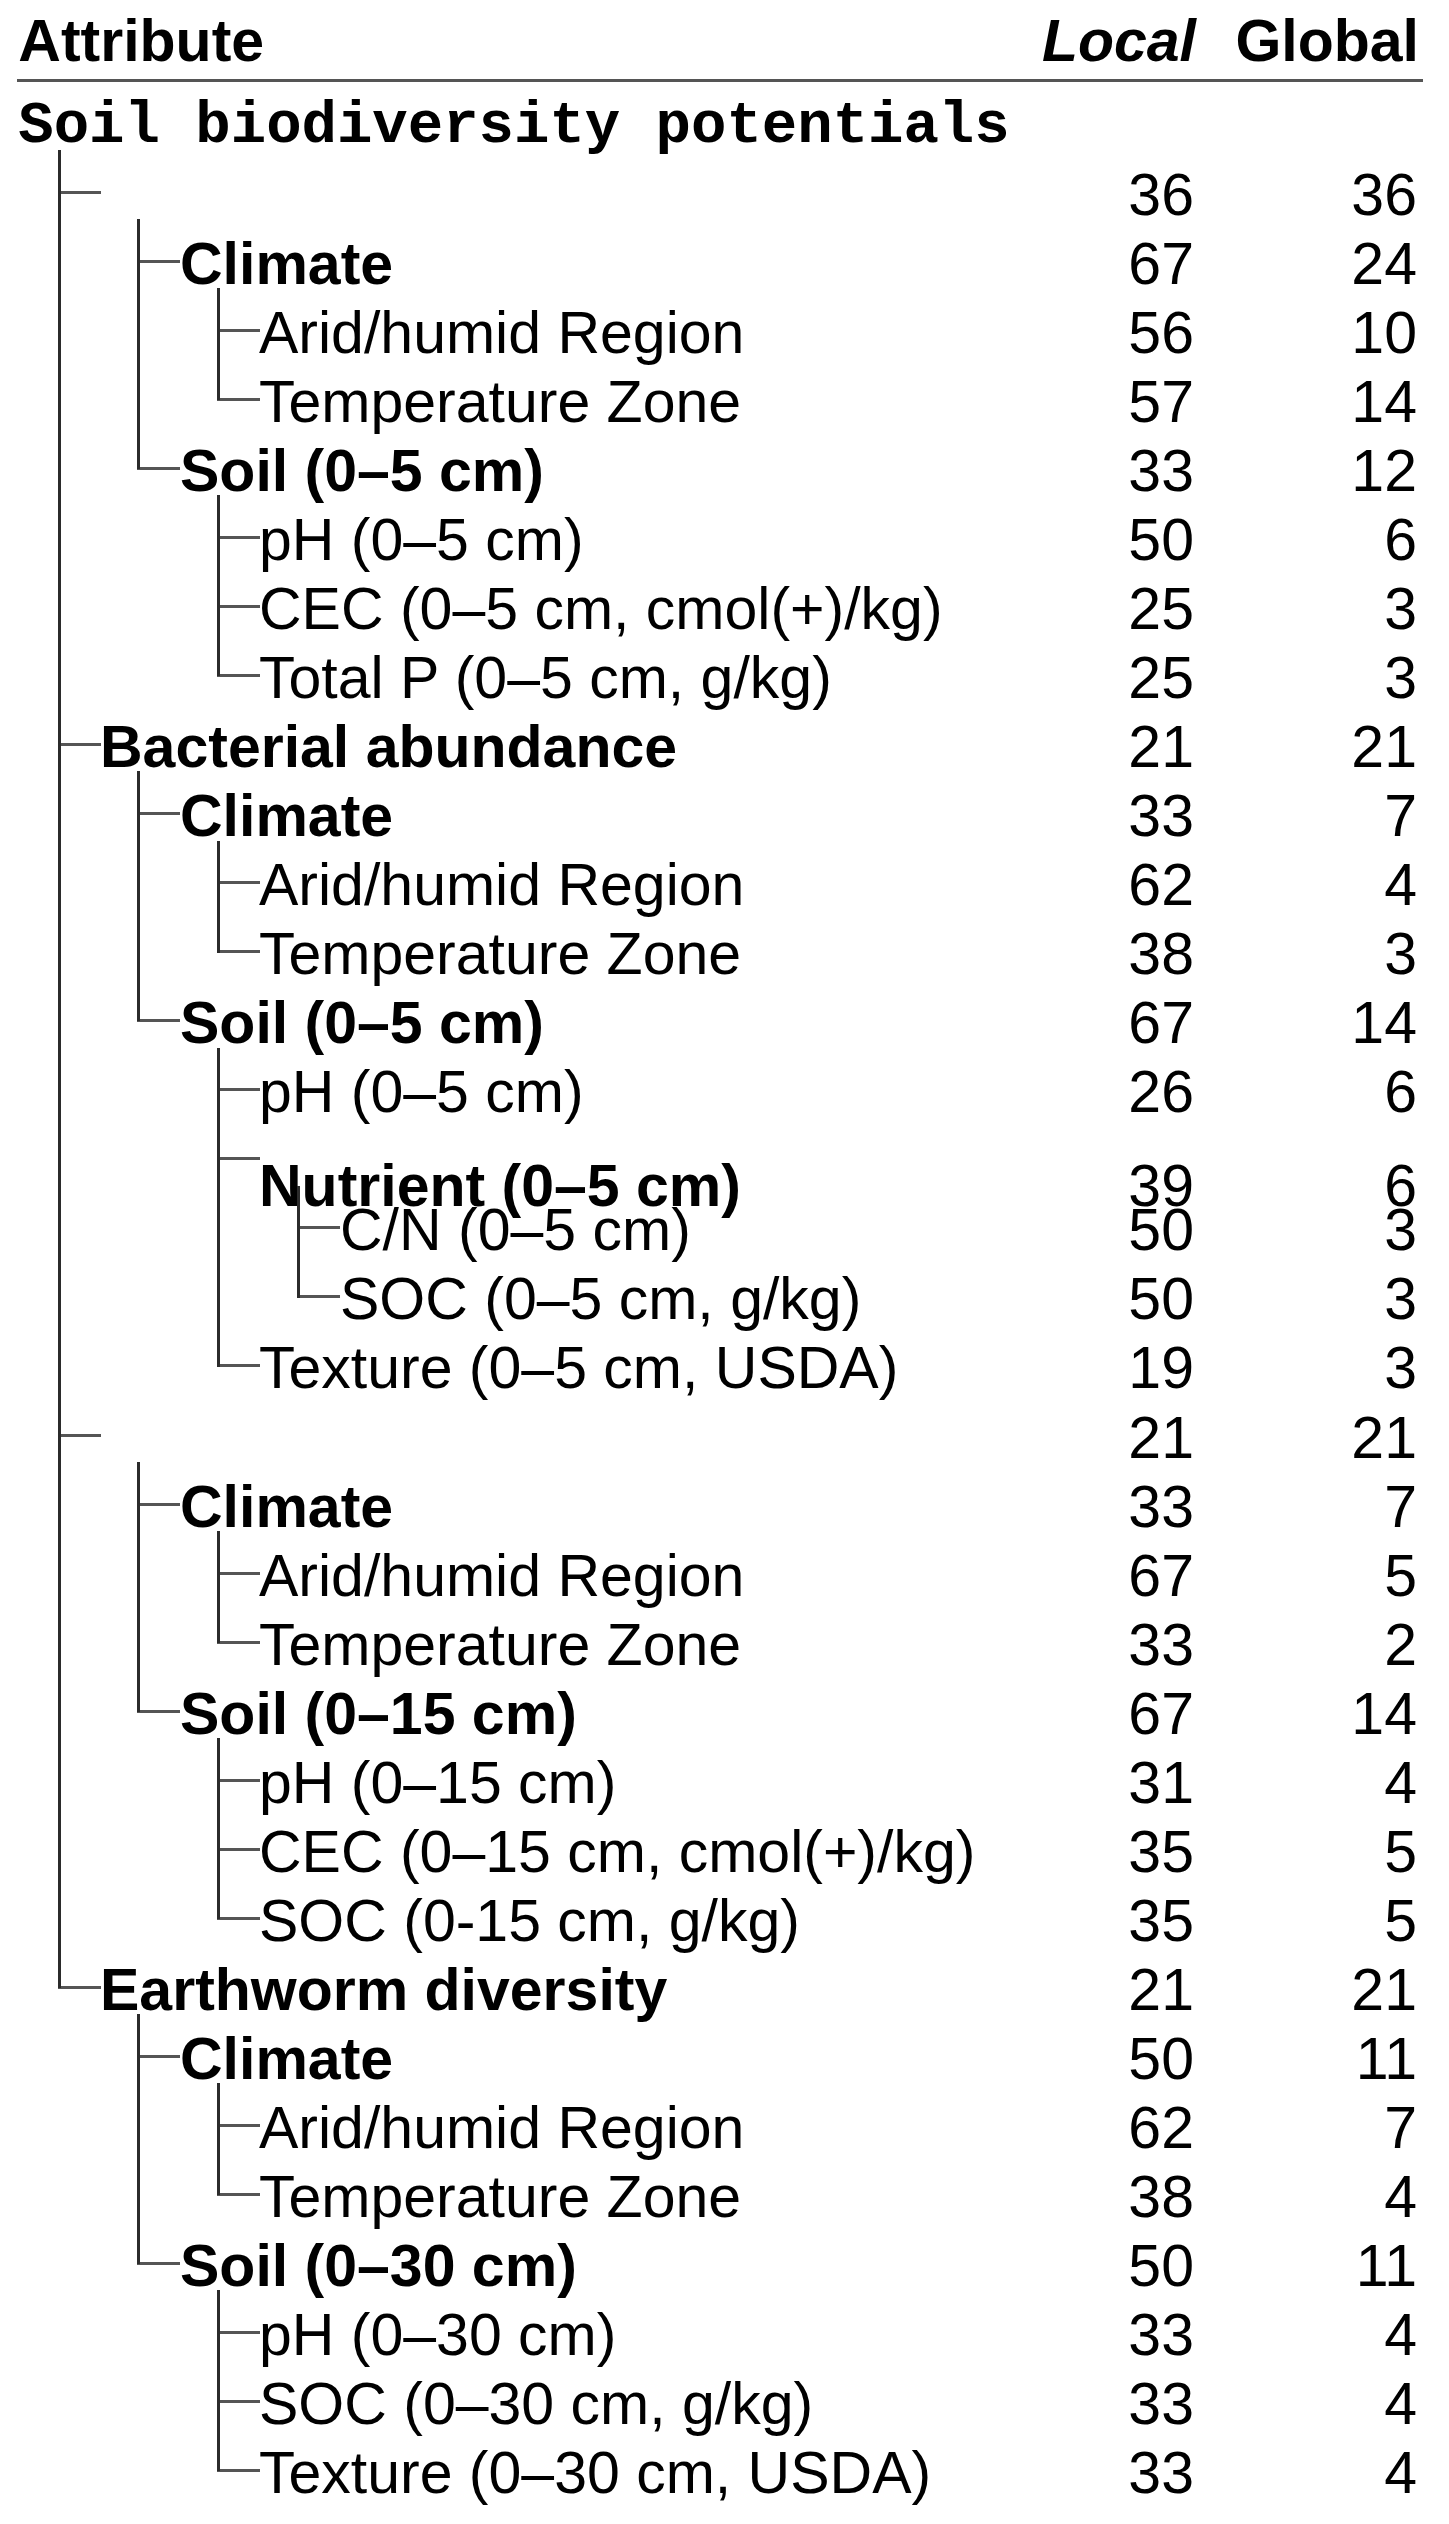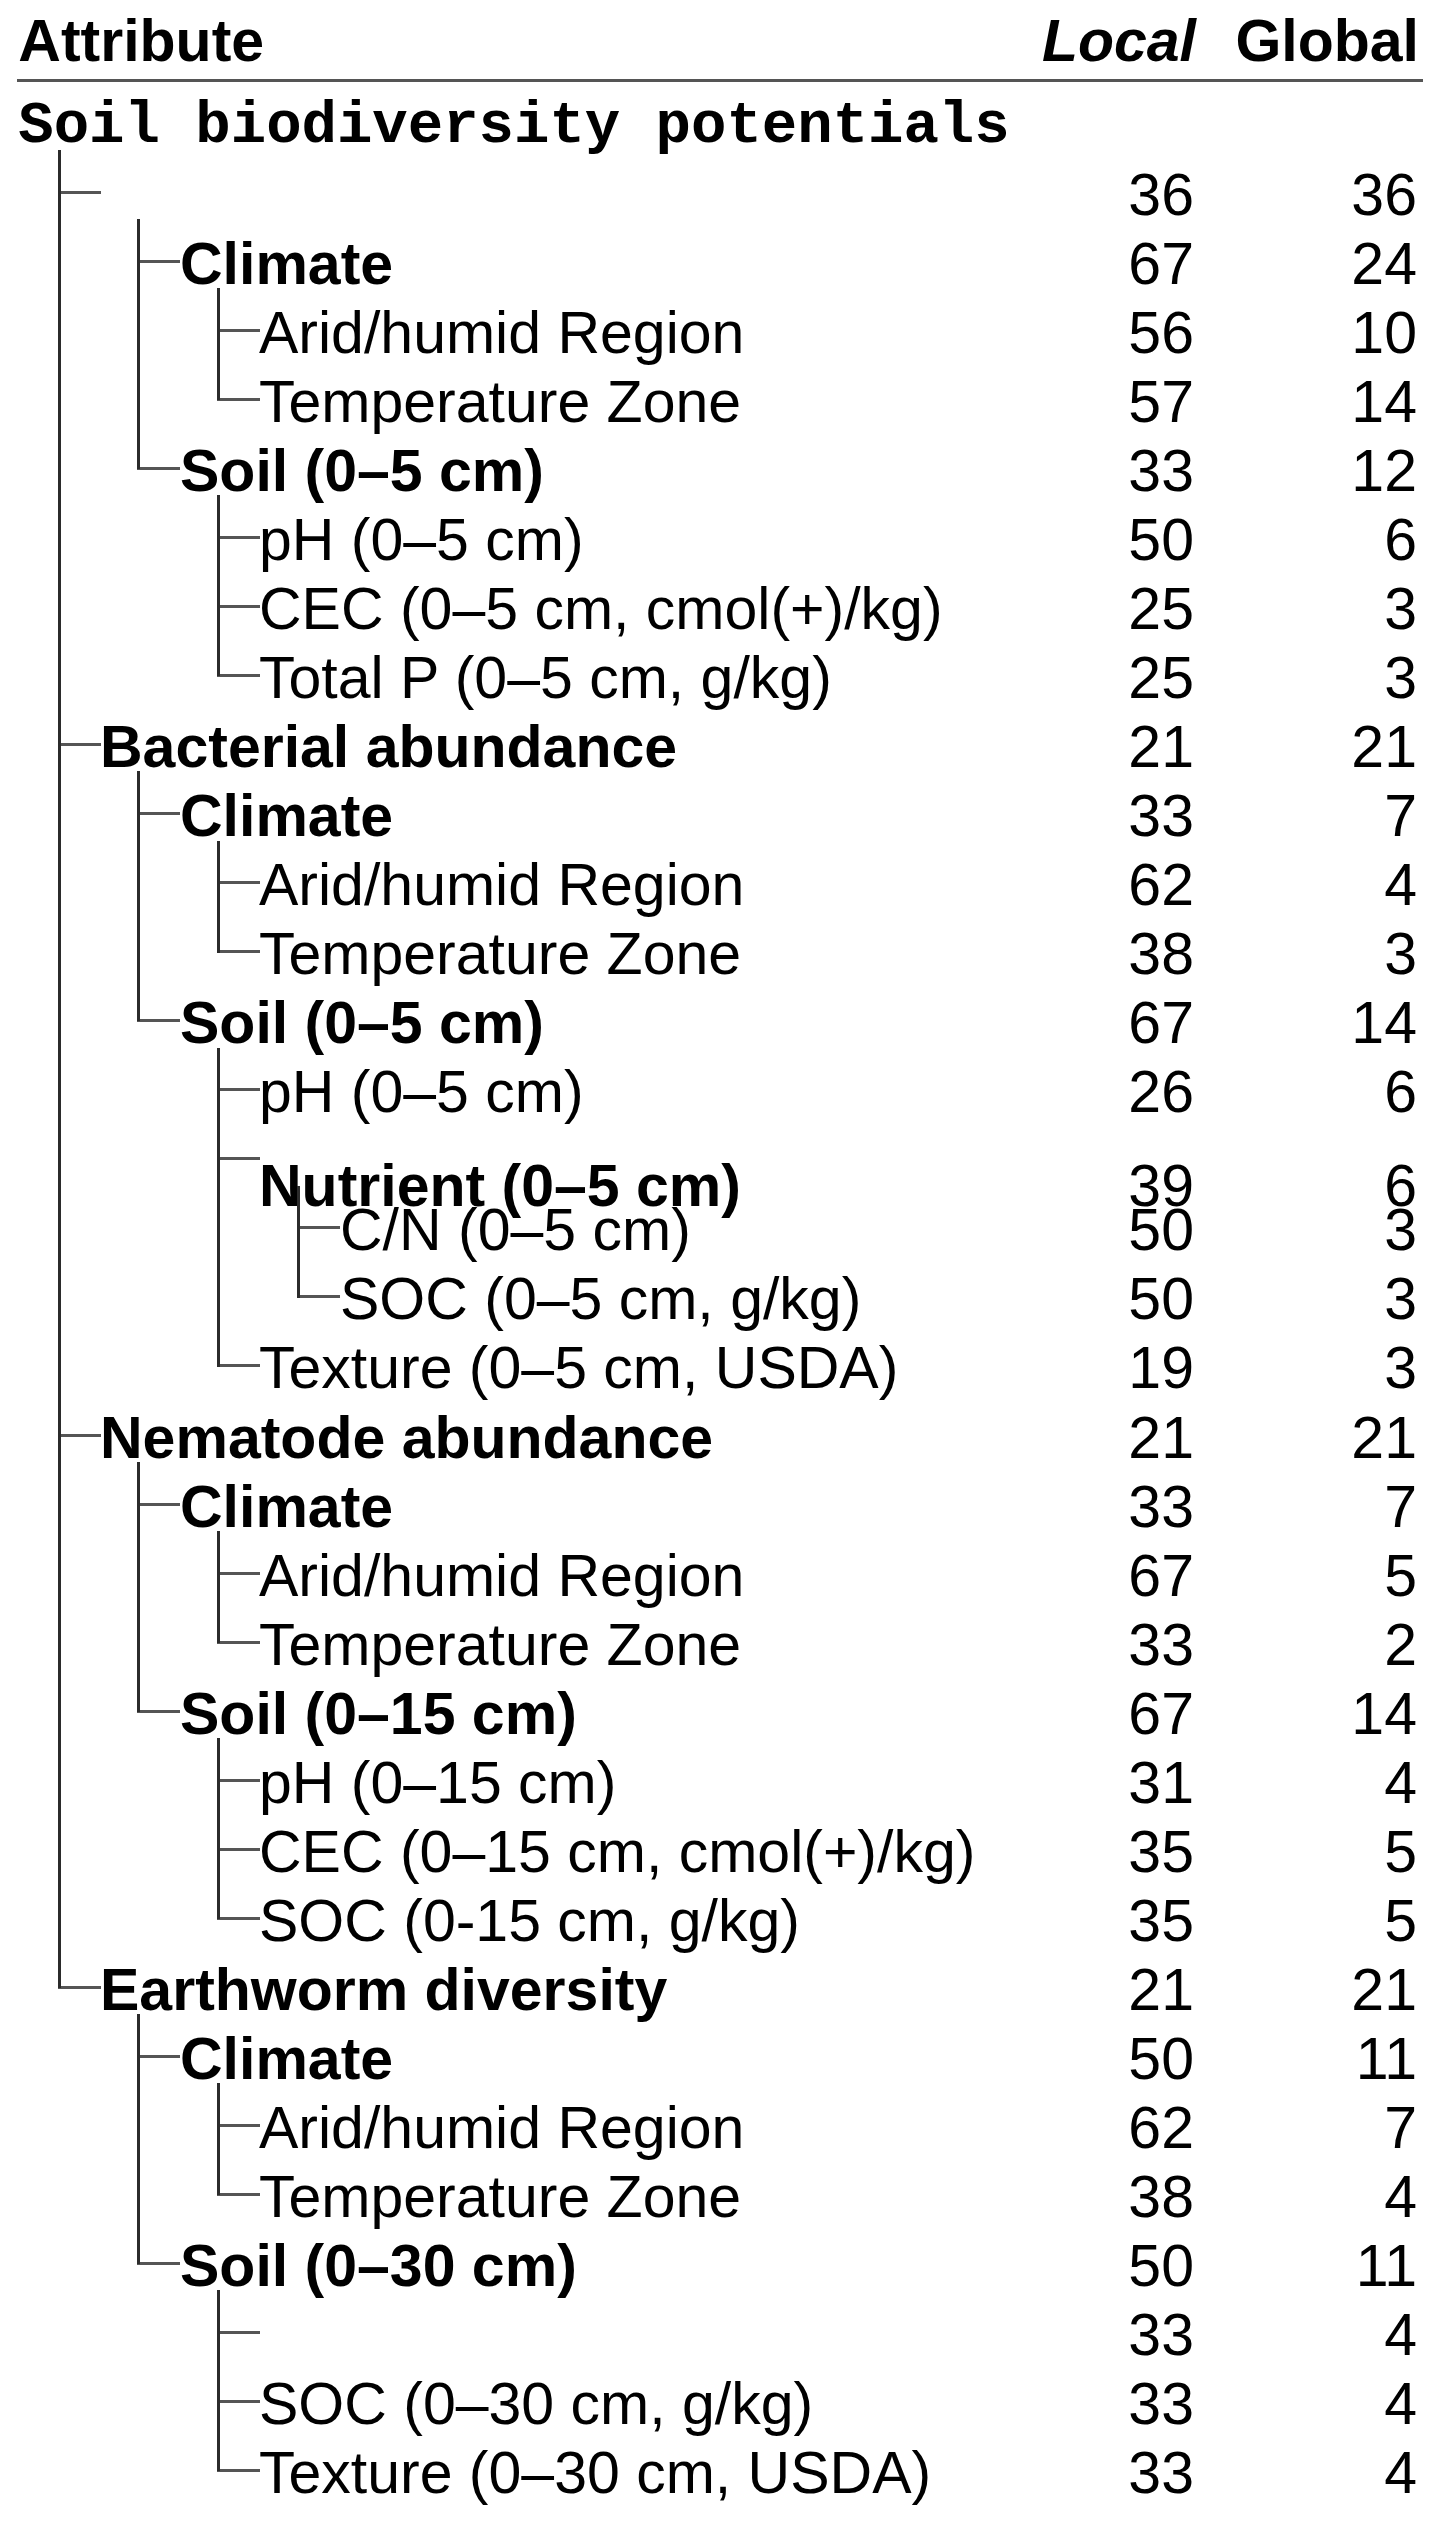--- a/index.html
+++ b/index.html
@@ -116,21 +116,20 @@
         <span class="label" style="left: 340px;">SOC (0–5 cm, g/kg)</span>
         <span class="local">50</span>
         <span class="global">3</span>
       </div>
       <div class="row" style="top: 1334px;">
         <span class="label" style="left: 259px;">Texture (0–5 cm, USDA)</span>
         <span class="local">19</span>
         <span class="global">3</span>
       </div>
       <div class="row bold" style="top: 1404px;">
-        <span class="label" style="left: 100px;">Nematode abundance</span>
         <span class="local">21</span>
         <span class="global">21</span>
       </div>
       <div class="row bold" style="top: 1473px;">
         <span class="label" style="left: 180px;">Climate</span>
         <span class="local">33</span>
         <span class="global">7</span>
       </div>
       <div class="row" style="top: 1542px;">
         <span class="label" style="left: 259px;">Arid/humid Region</span>
@@ -181,20 +180,21 @@
         <span class="label" style="left: 259px;">Temperature Zone</span>
         <span class="local">38</span>
         <span class="global">4</span>
       </div>
       <div class="row bold" style="top: 2232px;">
         <span class="label" style="left: 180px;">Soil (0–30 cm)</span>
         <span class="local">50</span>
         <span class="global">11</span>
       </div>
       <div class="row" style="top: 2301px;">
+        <span class="label" style="left: 259px;">pH (0–30 cm)</span>
         <span class="local">33</span>
         <span class="global">4</span>
       </div>
       <div class="row" style="top: 2370px;">
         <span class="label" style="left: 259px;">SOC (0–30 cm, g/kg)</span>
         <span class="local">33</span>
         <span class="global">4</span>
       </div>
       <div class="row" style="top: 2439px;">
         <span class="label" style="left: 259px;">Texture (0–30 cm, USDA)</span>

